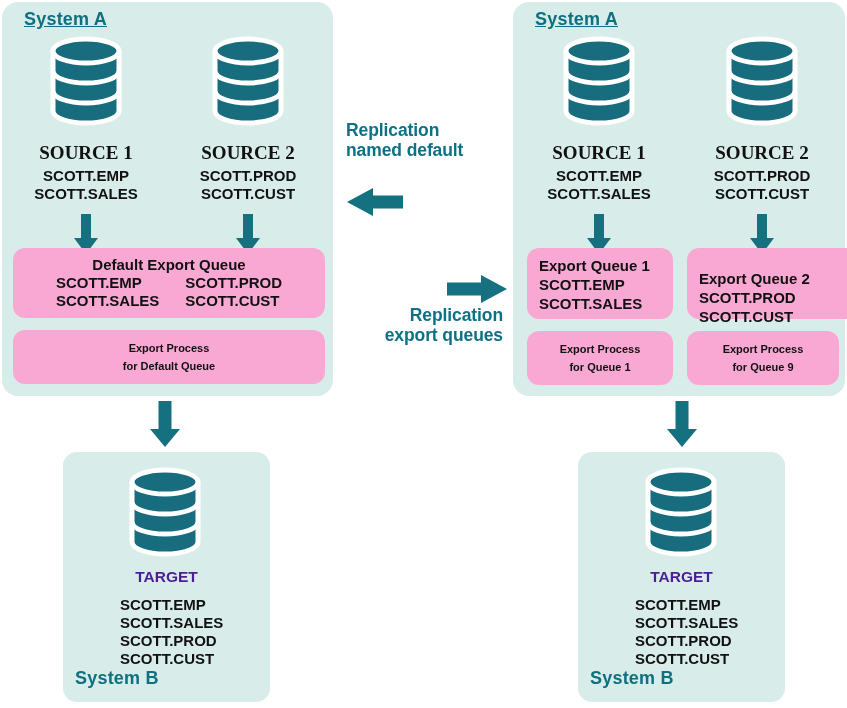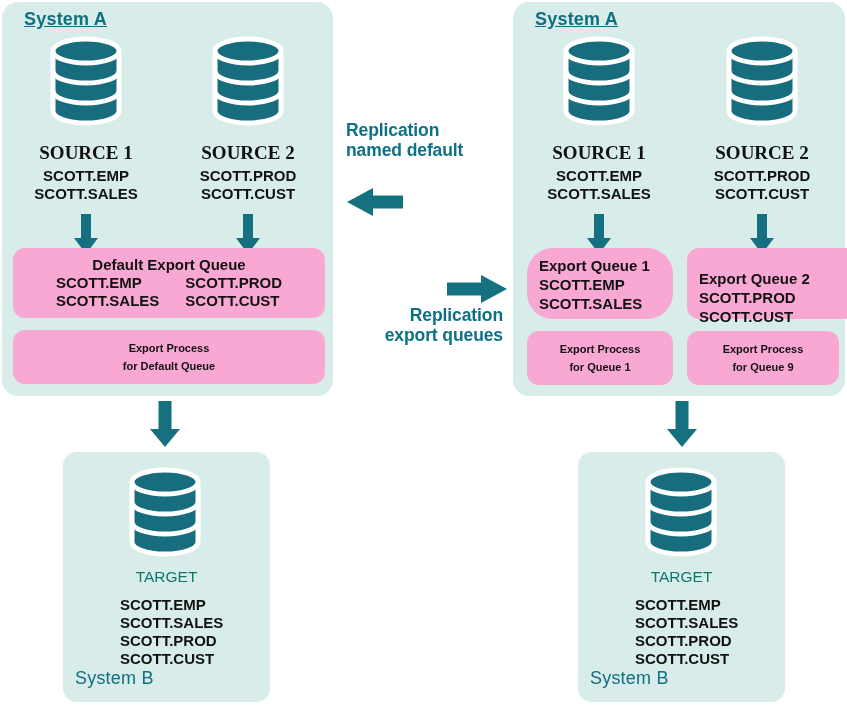--- a/index.html
+++ b/index.html
@@ -7,43 +7,43 @@
     position:relative;width:847px;height:708px;background:#fff;overflow:hidden;
     font-family:"Liberation Sans","DejaVu Sans",sans-serif;
   }
   .panel{position:absolute;background:#d8ece9;border-radius:16px;}
   #left-a{left:2px;top:2px;width:331px;height:394px;}
   #right-a{left:513px;top:2px;width:332px;height:394px;}
   #left-b{left:63px;top:452px;width:207px;height:250px;border-radius:14px;}
   #right-b{left:578px;top:452px;width:207px;height:250px;border-radius:14px;}
 
   .panel-title{position:absolute;left:22px;top:7px;font-size:18px;font-weight:bold;color:#0e7080;letter-spacing:.2px;text-decoration:underline;}
-  .b-title{position:absolute;left:12px;top:216px;font-size:18px;font-weight:normal;color:#0e7080;letter-spacing:.2px;}
+  .b-title{position:absolute;left:12px;top:216px;font-size:18px;font-weight:bold;color:#0e7080;letter-spacing:.2px;}
 
   .src{position:absolute;top:34px;width:152px;display:flex;flex-direction:column;align-items:center;}
   .src .cyl{display:block;}
   .src-label{margin-top:18px;font-size:19px;font-weight:bold;color:#111;line-height:17px;font-family:Liberation Serif, serif;}
   .tables{margin-top:6px;text-align:center;font-size:15px;font-weight:bold;color:#111;line-height:18px;}
   .src .darr{margin-top:10px;}
 
   .whitebox{position:absolute;background:#f9a8d4;border-radius:12px;box-sizing:border-box;}
   .q-default{left:11px;top:246px;width:312px;height:70px;padding-top:7px;}
   .q-title{text-align:center;font-size:15px;font-weight:bold;color:#111;line-height:19px;}
   .q-cols{display:flex;justify-content:center;gap:26px;font-size:15px;font-weight:bold;color:#111;line-height:18px;text-align:left;}
   .proc{display:flex;flex-direction:column;align-items:center;justify-content:center;
         font-size:11px;font-weight:bold;color:#111;line-height:18px;text-align:center;}
   .p-default{left:11px;top:328px;width:312px;height:54px;}
-  .q1{left:14px;top:246px;width:146px;height:71px;padding:8px 0 0 12px;border-radius:26px;}
+  .q1{left:14px;top:246px;width:146px;height:71px;padding:8px 0 0 12px;}
   .q2{left:174px;top:246px;width:180px;height:71px;padding:21px 0 0 12px;}
   .qn{font-size:15px;font-weight:bold;color:#111;line-height:19px;text-align:left;}
   .p1{left:14px;top:329px;width:146px;height:54px;}
   .p2{left:174px;top:329px;width:152px;height:54px;}
 
   .target-label{position:absolute;left:0;top:116px;width:100%;text-align:center;
-                font-size:15.5px;font-weight:normal;color:#0f766e;}
+                font-size:15.5px;font-weight:bold;color:#4c1d95;}
   .b-tables{position:absolute;left:57px;top:144px;font-size:15px;font-weight:bold;color:#111;line-height:18px;}
 
   .mid-label{position:absolute;font-size:17.5px;font-weight:bold;color:#0d7185;line-height:19.5px;letter-spacing:-.1px;}
   #lbl-default{left:346px;top:121px;width:170px;text-align:left;}
   #lbl-named{left:323px;top:306px;width:180px;text-align:right;}
 
   .abs{position:absolute;}
   svg{display:block;}
 </style>
 </head>

